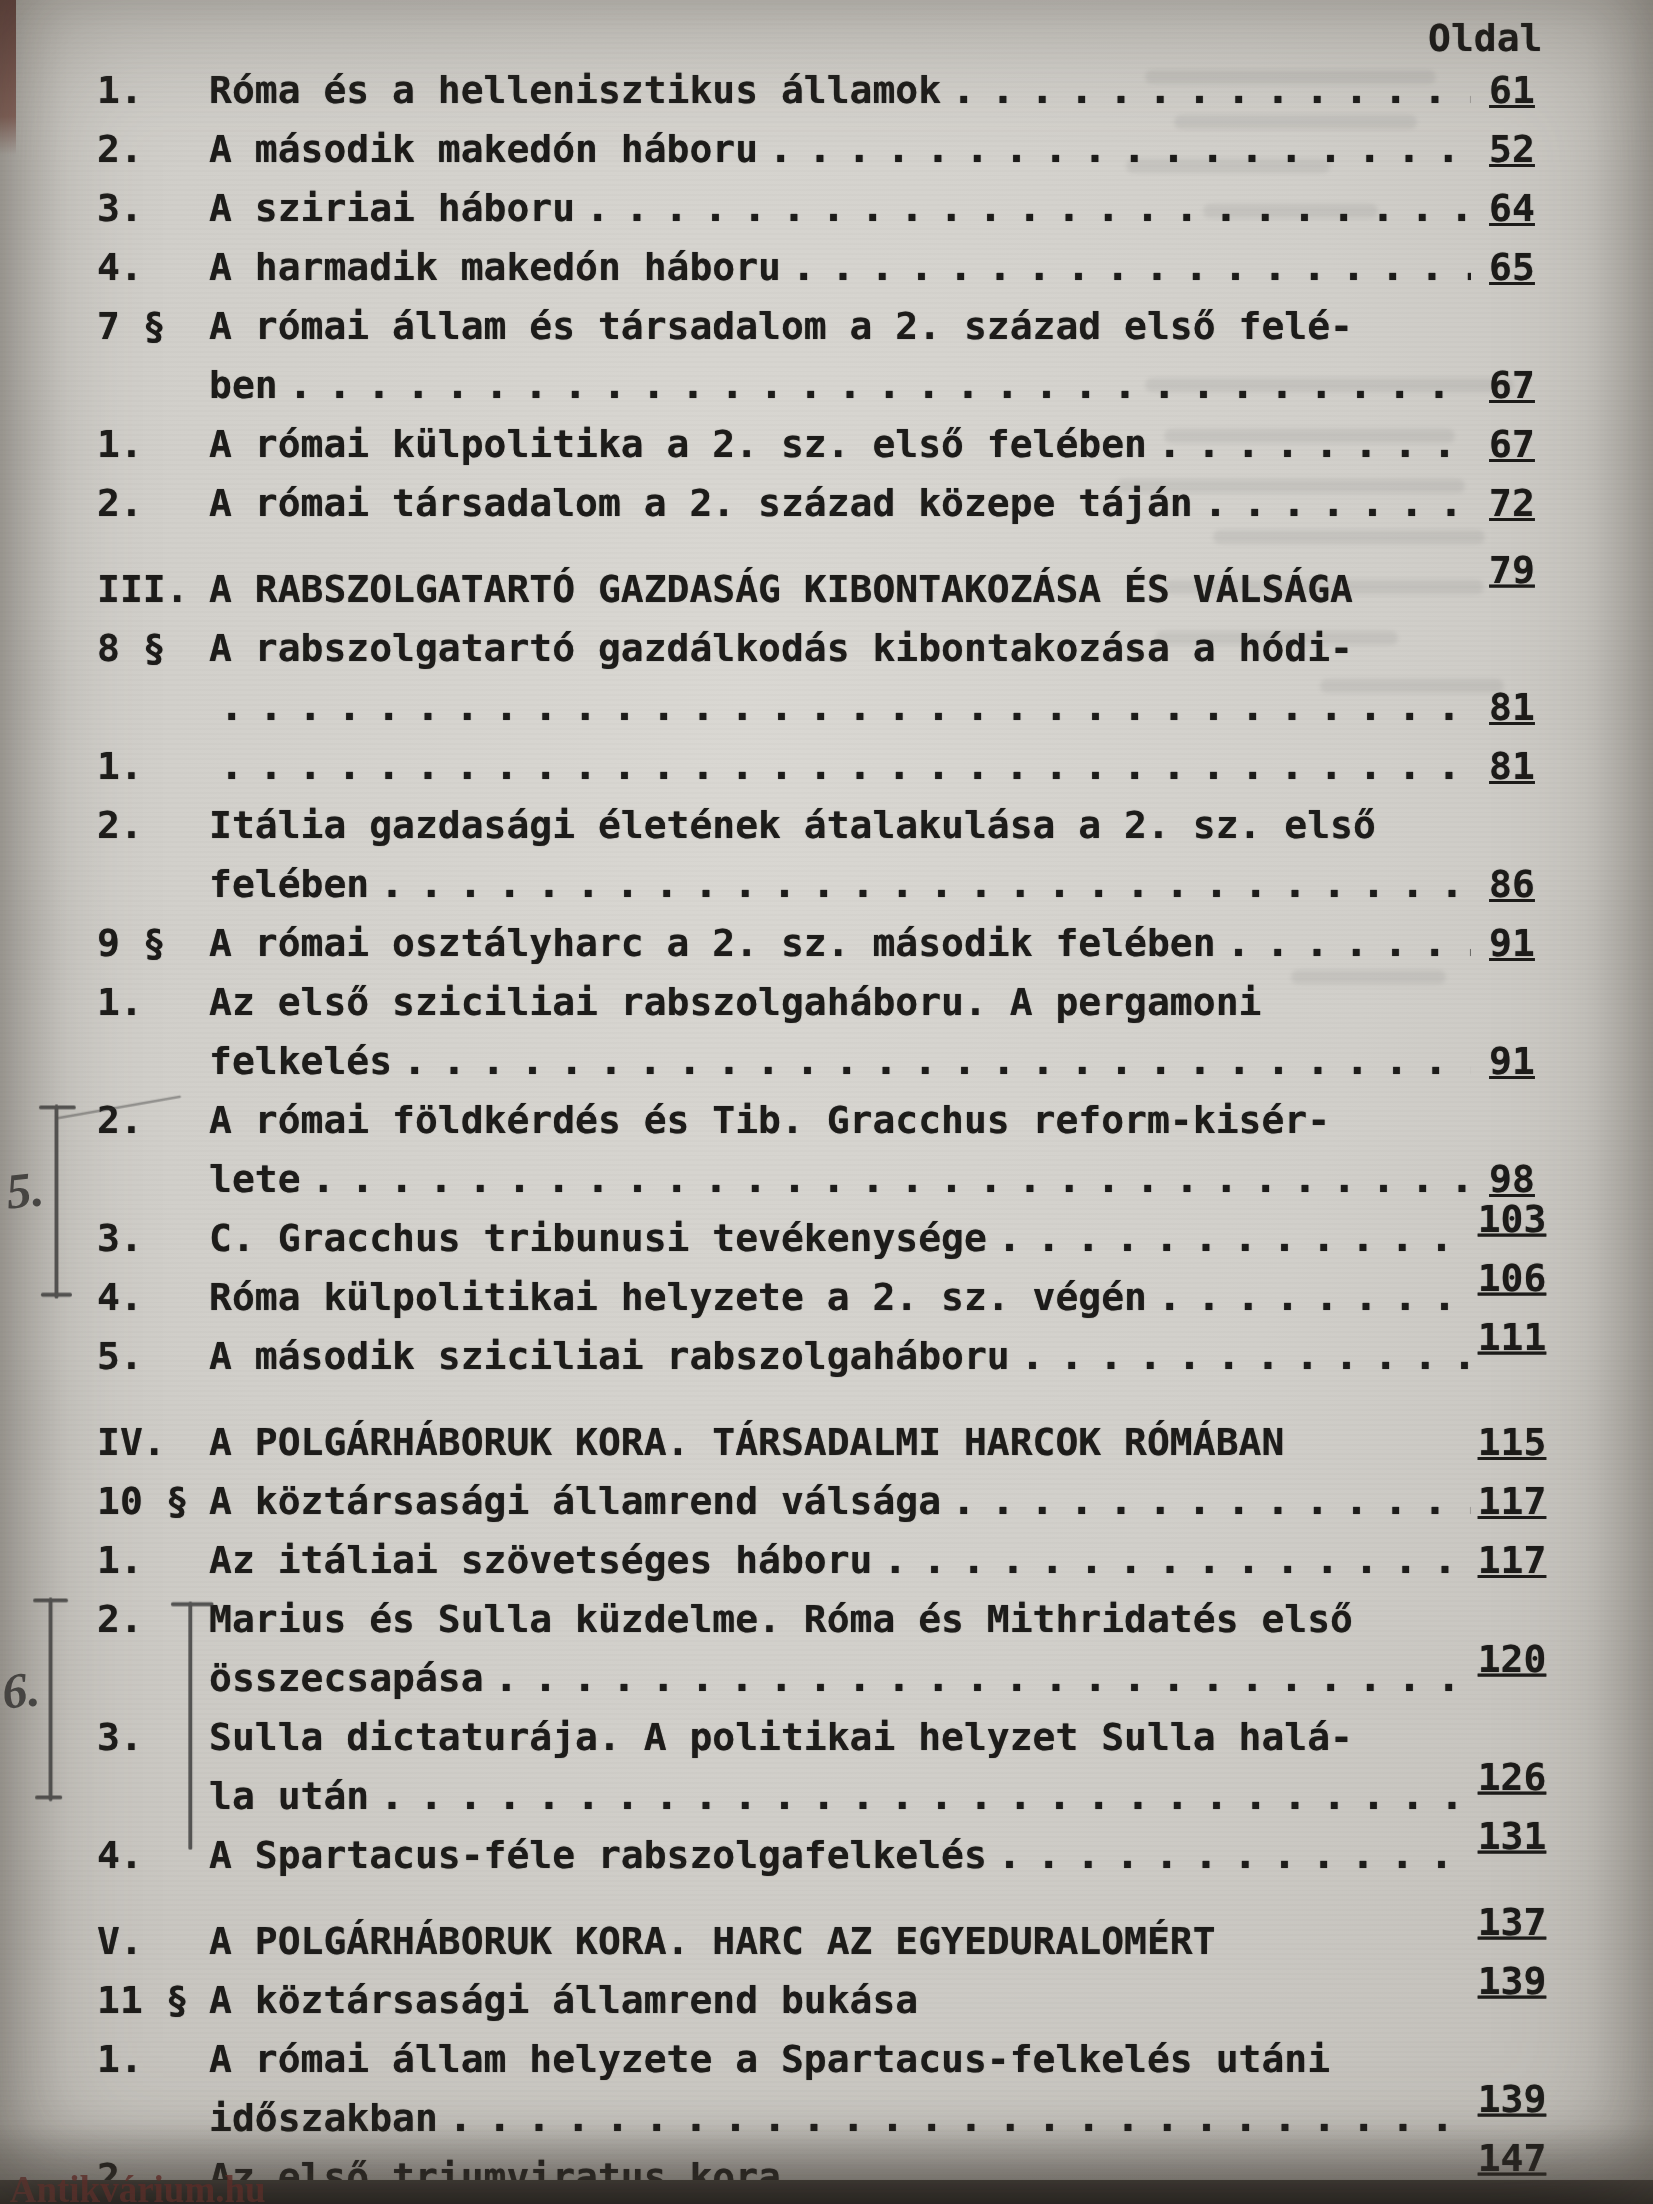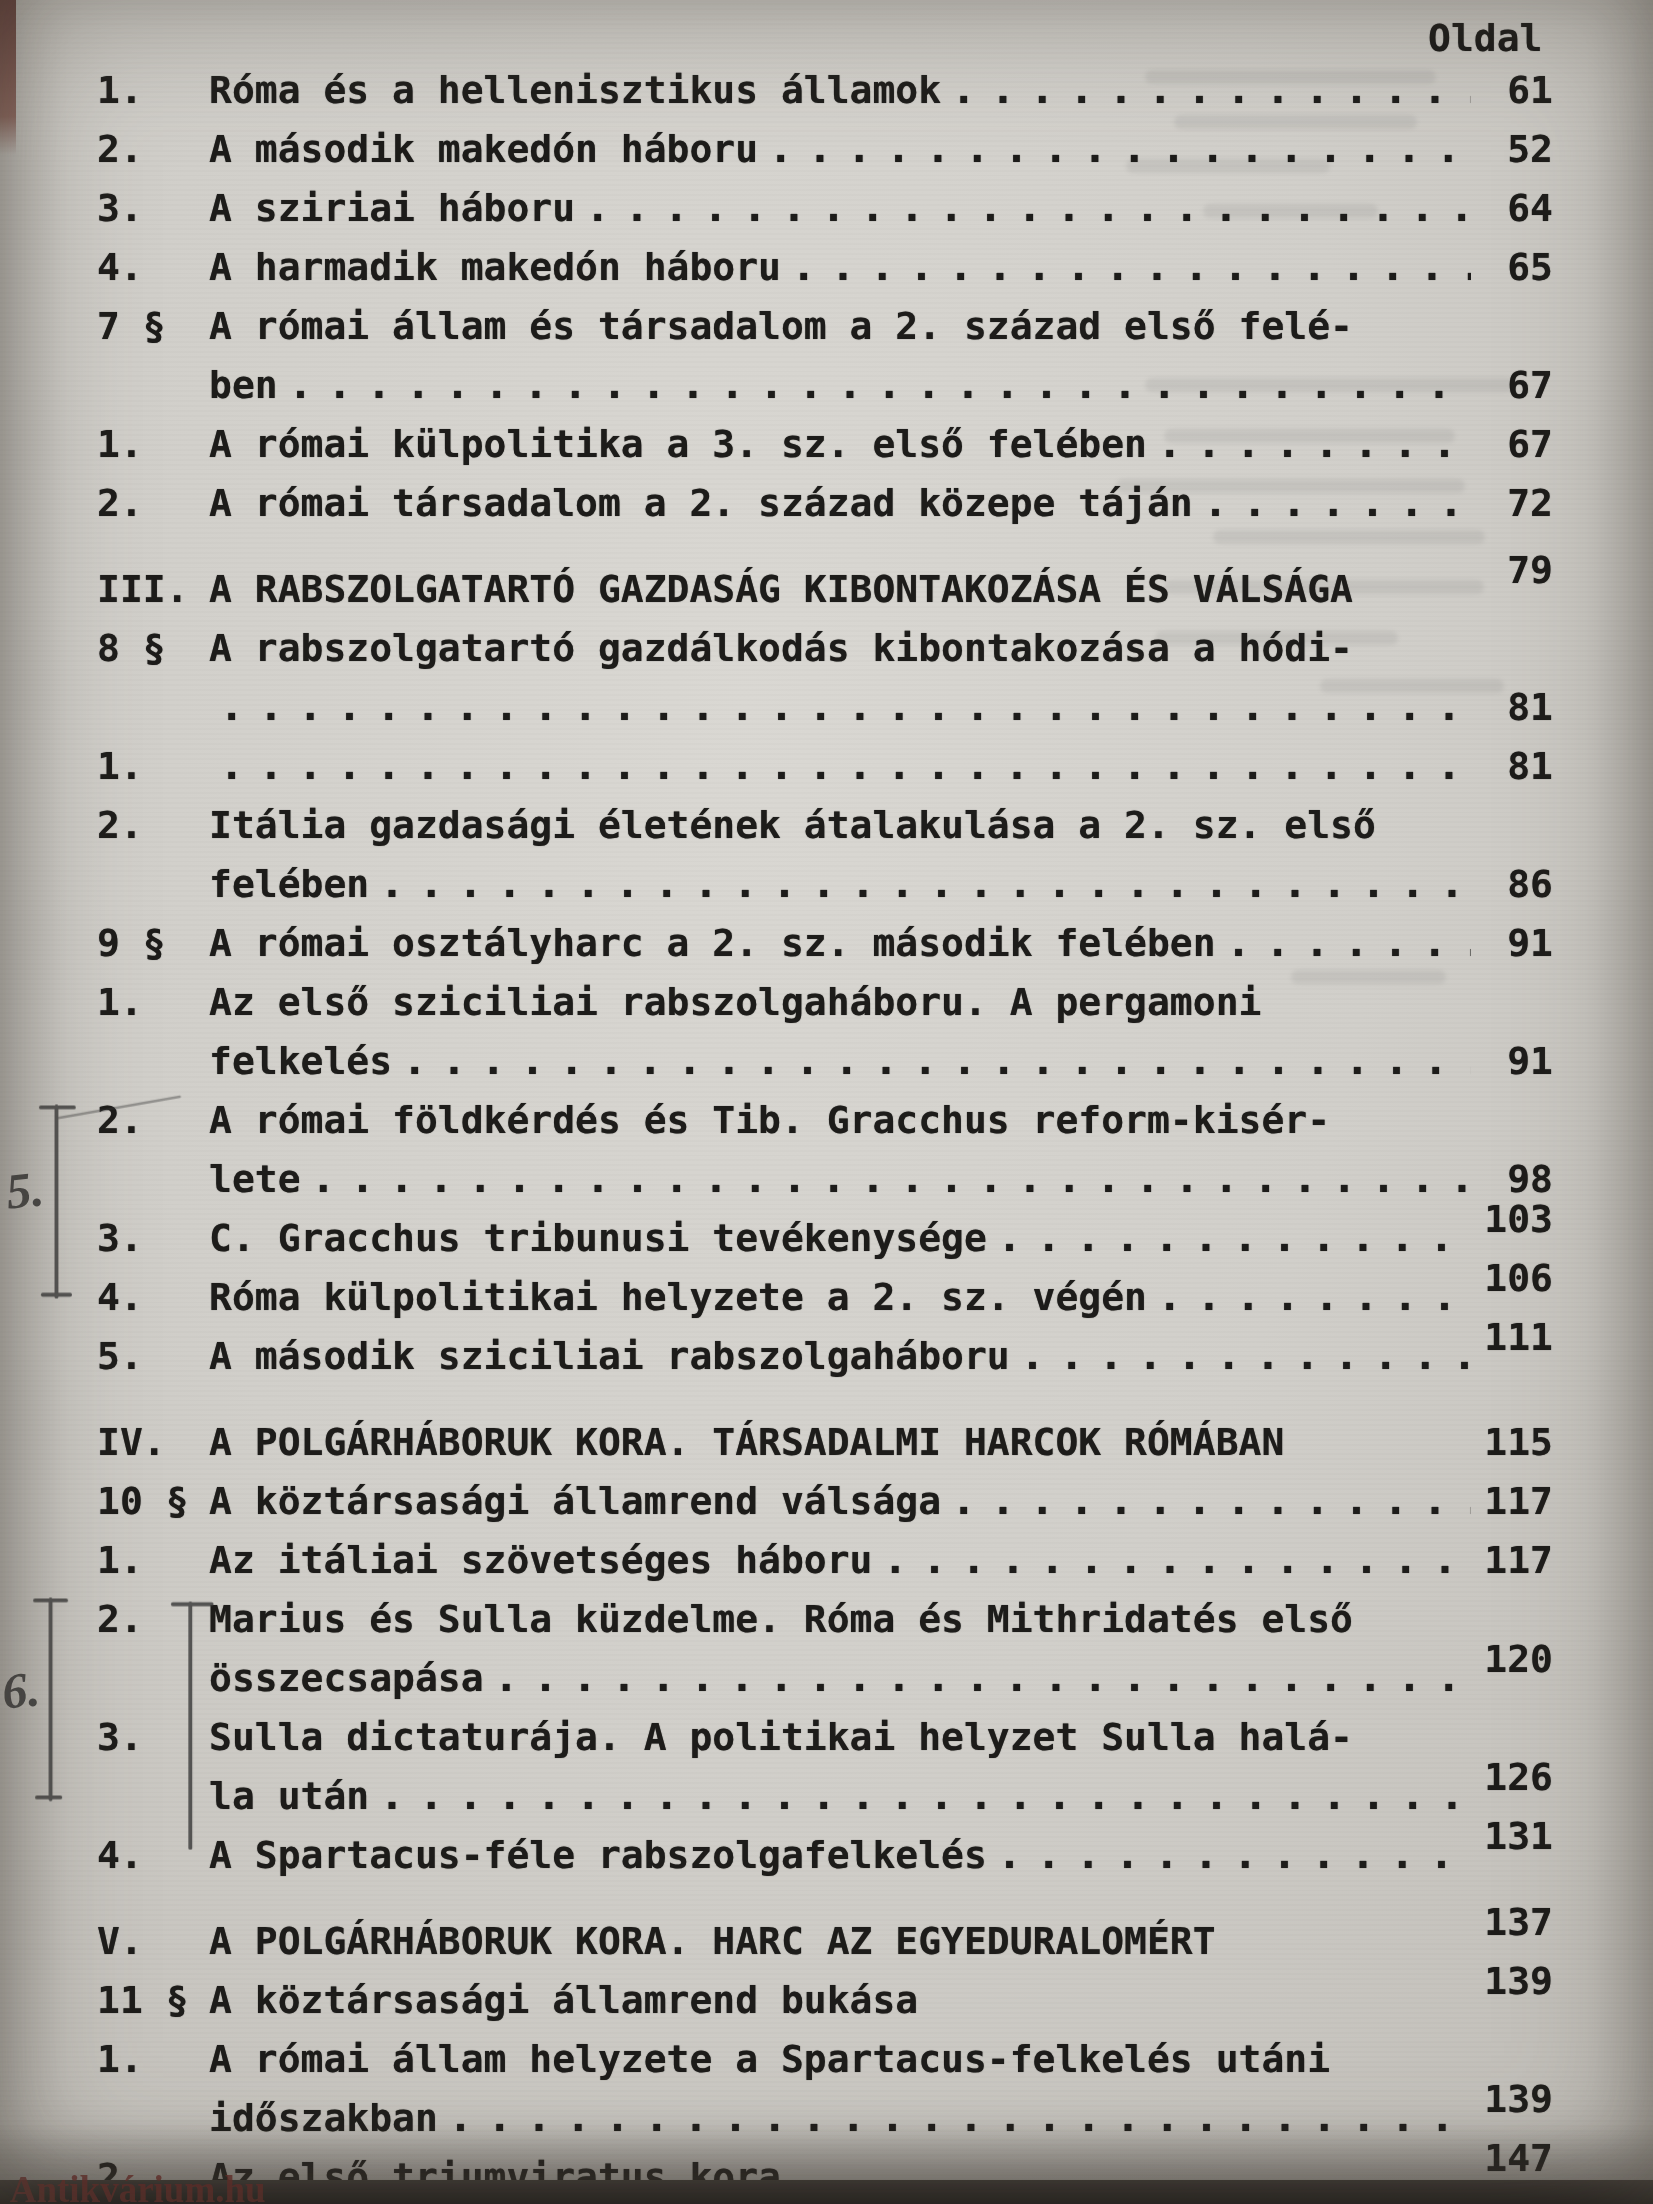--- a/index.html
+++ b/index.html
@@ -40,21 +40,21 @@
     font-size:38px;font-weight:bold;color:#1d1c1a;white-space:pre;
     text-shadow:0 0 1px rgba(25,24,22,0.65);
   }
   .row.gap{margin-top:27px;}
   .num{flex:none;width:112px;}
   .title{flex:none;}
   .leader{
     flex:1 1 auto;overflow:hidden;white-space:nowrap;
     font-family:"DejaVu Sans", sans-serif;letter-spacing:5.8px;padding-left:15.5px;
   }
-  .pageno{flex:none;width:82px;text-align:right;}
+  .pageno{flex:none;width:82px;text-align:center;text-decoration:underline;}
   .pageno.raised{transform:translateY(-19.4px);}
   .margin-note{
     position:absolute;
     font-family:"Liberation Serif", serif;font-style:italic;font-weight:bold;
     font-size:50px;color:#3a3a3a;transform:rotate(-6deg);opacity:.9;
   }
   .note5{left:5.8px;top:1161px;}
   .note6{left:1.9px;top:1661px;}
   .marks{position:absolute;inset:0;pointer-events:none;}
   .smudge{
@@ -96,21 +96,21 @@
 
 <div class="oldal">Oldal</div>
 
 <div class="toc" id="toc">
     <div class="row"><span class="num">1.</span><span class="title">Róma és a hellenisztikus államok</span><span class="leader">. . . . . . . . . . . . . . . . . . . . . . . . . . . . . . . . . . . . . . . . . . . . . </span><span class="pageno">61</span></div>
     <div class="row"><span class="num">2.</span><span class="title">A második makedón háboru</span><span class="leader">. . . . . . . . . . . . . . . . . . . . . . . . . . . . . . . . . . . . . . . . . . . . . </span><span class="pageno">52</span></div>
     <div class="row"><span class="num">3.</span><span class="title">A sziriai háboru</span><span class="leader">. . . . . . . . . . . . . . . . . . . . . . . . . . . . . . . . . . . . . . . . . . . . . </span><span class="pageno">64</span></div>
     <div class="row"><span class="num">4.</span><span class="title">A harmadik makedón háboru</span><span class="leader">. . . . . . . . . . . . . . . . . . . . . . . . . . . . . . . . . . . . . . . . . . . . . </span><span class="pageno">65</span></div>
     <div class="row"><span class="num">7 §</span><span class="title">A római állam és társadalom a 2. század első felé-</span><span class="leader"></span><span class="pageno"></span></div>
     <div class="row"><span class="num"></span><span class="title">ben</span><span class="leader">. . . . . . . . . . . . . . . . . . . . . . . . . . . . . . . . . . . . . . . . . . . . . </span><span class="pageno">67</span></div>
-    <div class="row"><span class="num">1.</span><span class="title">A római külpolitika a 3. sz. első felében</span><span class="leader">. . . . . . . . . . . . . . . . . . . . . . . . . . . . . . . . . . . . . . . . . . . . . </span><span class="pageno">67</span></div>
+    <div class="row"><span class="num">1.</span><span class="title">A római külpolitika a 2. sz. első felében</span><span class="leader">. . . . . . . . . . . . . . . . . . . . . . . . . . . . . . . . . . . . . . . . . . . . . </span><span class="pageno">67</span></div>
     <div class="row"><span class="num">2.</span><span class="title">A római társadalom a 2. század közepe táján</span><span class="leader">. . . . . . . . . . . . . . . . . . . . . . . . . . . . . . . . . . . . . . . . . . . . . </span><span class="pageno">72</span></div>
     <div class="row gap"><span class="num">III.</span><span class="title">A RABSZOLGATARTÓ GAZDASÁG KIBONTAKOZÁSA ÉS VÁLSÁGA</span><span class="leader"></span><span class="pageno raised">79</span></div>
     <div class="row"><span class="num">8 §</span><span class="title">A rabszolgatartó gazdálkodás kibontakozása a hódi-</span><span class="leader"></span><span class="pageno"></span></div>
     <div class="row"><span class="num"></span><span class="leader">. . . . . . . . . . . . . . . . . . . . . . . . . . . . . . . . . . . . . . . . . . . . . </span><span class="pageno">81</span></div>
     <div class="row"><span class="num">1.</span><span class="leader">. . . . . . . . . . . . . . . . . . . . . . . . . . . . . . . . . . . . . . . . . . . . . </span><span class="pageno">81</span></div>
     <div class="row"><span class="num">2.</span><span class="title">Itália gazdasági életének átalakulása a 2. sz. első</span><span class="leader"></span><span class="pageno"></span></div>
     <div class="row"><span class="num"></span><span class="title">felében</span><span class="leader">. . . . . . . . . . . . . . . . . . . . . . . . . . . . . . . . . . . . . . . . . . . . . </span><span class="pageno">86</span></div>
     <div class="row"><span class="num">9 §</span><span class="title">A római osztályharc a 2. sz. második felében</span><span class="leader">. . . . . . . . . . . . . . . . . . . . . . . . . . . . . . . . . . . . . . . . . . . . . </span><span class="pageno">91</span></div>
     <div class="row"><span class="num">1.</span><span class="title">Az első sziciliai rabszolgaháboru. A pergamoni</span><span class="leader"></span><span class="pageno"></span></div>
     <div class="row"><span class="num"></span><span class="title">felkelés</span><span class="leader">. . . . . . . . . . . . . . . . . . . . . . . . . . . . . . . . . . . . . . . . . . . . . </span><span class="pageno">91</span></div>

